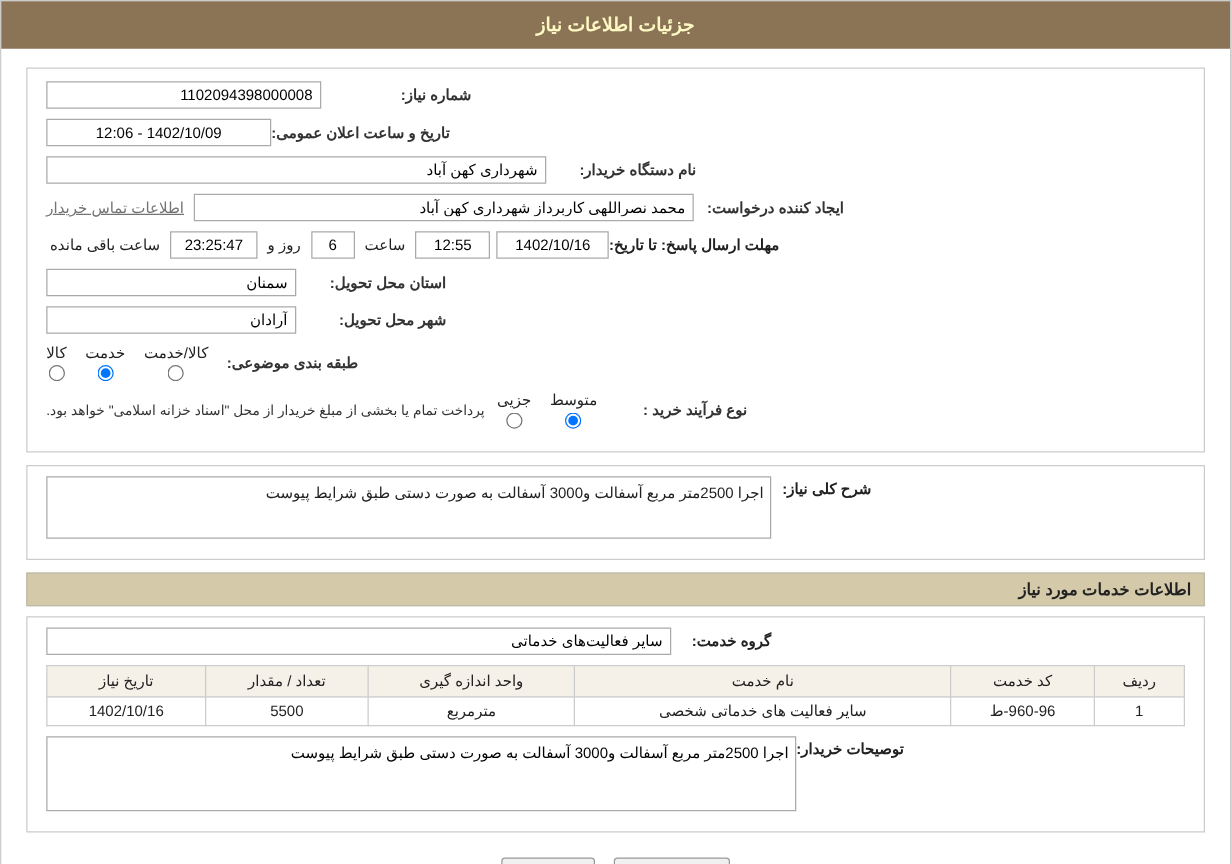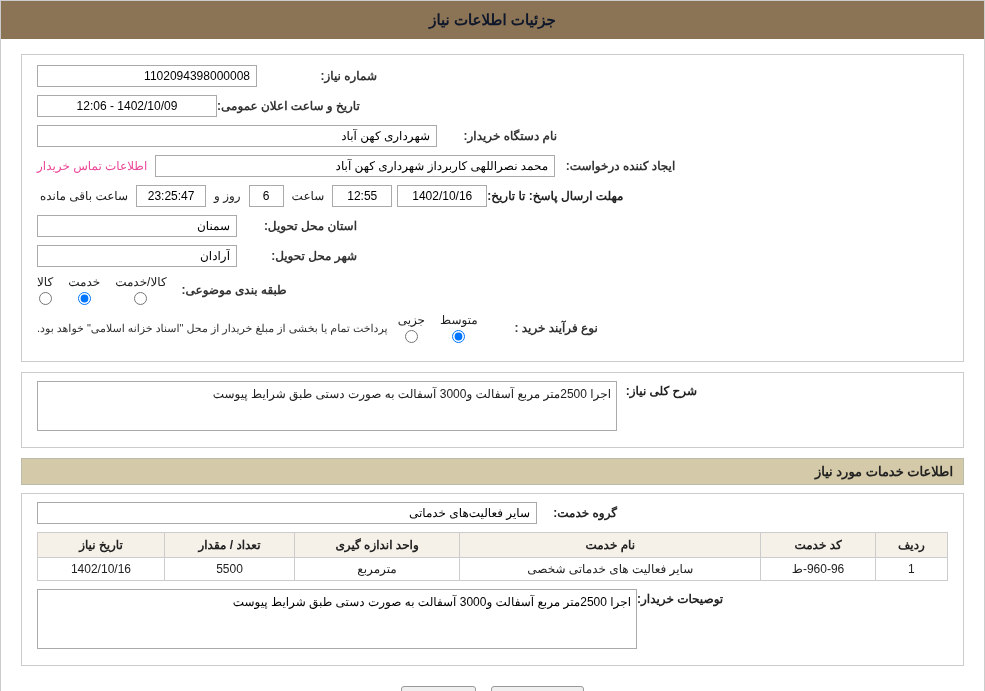--- a/index.html
+++ b/index.html
@@ -11,21 +11,21 @@
       color: #222;
     }
     .page-wrapper {
       max-width: 985px;
       margin: 0 auto;
       background: #fff;
       border: 1px solid #ccc;
     }
     .header-bar {
       background: #8B7355;
-      color: #0f172a;
+      color: #fef9c3;
       text-align: center;
       padding: 10px 0;
       font-size: 15px;
       font-weight: bold;
     }
     .content {
       padding: 15px 20px;
     }
     .form-section {
       border: 1px solid #ccc;
@@ -95,21 +95,22 @@
     .radio-item {
       display: flex;
       align-items: center;
       gap: 3px;
       flex-direction: column;
     }
     .radio-item input[type=radio] {
       margin: 0;
     }
     .link-style {
-      color: #ec4899;
+      color: #737373;
+      text-decoration: underline;
       cursor: pointer;
     }
     .nouf-text {
       font-size: 11px;
       color: #555;
     }
     .section-title {
       background: #d4c9a8;
       border: 1px solid #bba;
       padding: 5px 10px;
@@ -142,21 +143,21 @@
       width: 100%;
       border-collapse: collapse;
       margin-bottom: 8px;
       font-size: 12px;
     }
     table.items-table th {
       background: #f5f0e8;
       border: 1px solid #ccc;
       padding: 5px 8px;
       text-align: center;
-      font-weight: bold;
+      font-weight: normal;
     }
     table.items-table td {
       border: 1px solid #ccc;
       padding: 4px 8px;
       text-align: center;
     }
     .desc-row {
       display: flex;
       align-items: flex-start;
       margin-bottom: 8px;

